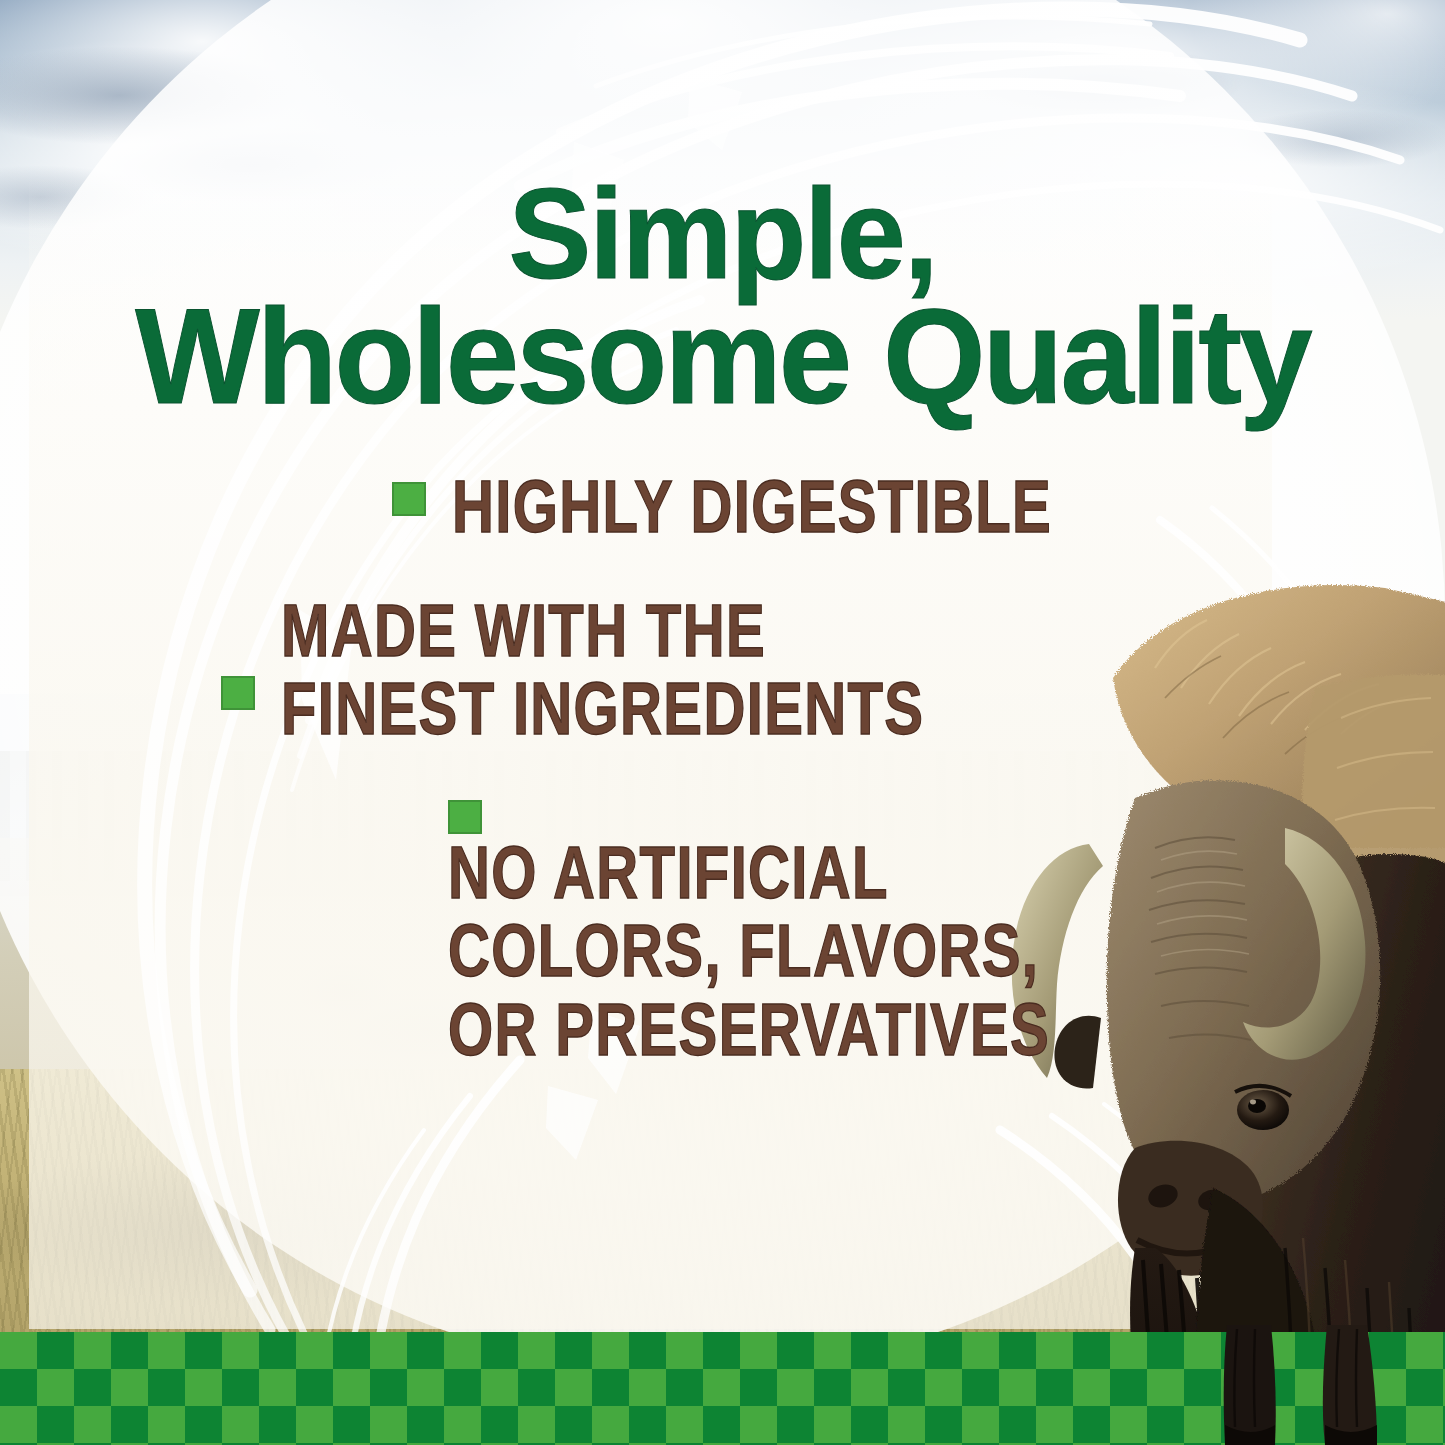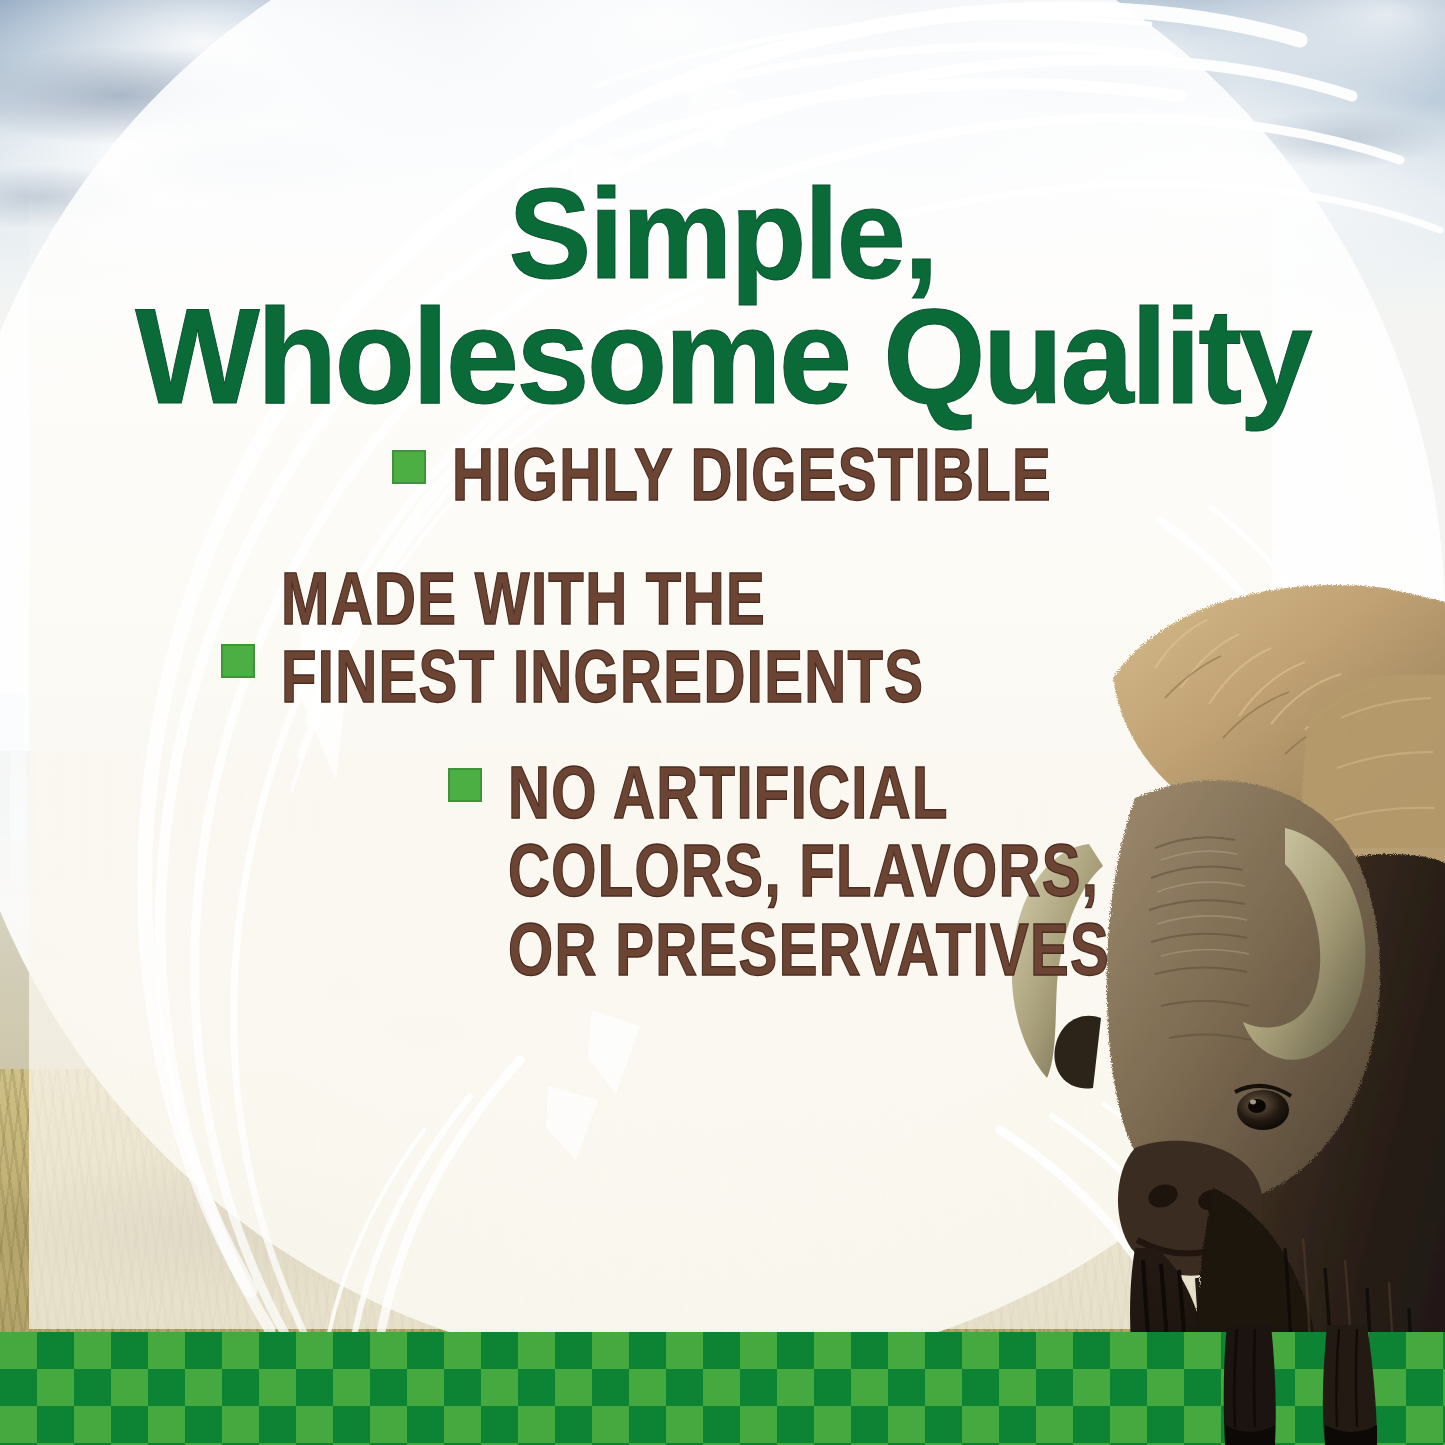--- a/index.html
+++ b/index.html
@@ -131,21 +131,21 @@
     color:#0a6b38;
     -webkit-text-stroke:1px #0a5430;
     text-shadow:0 1px 0 rgba(255,255,255,.45);
     transform:scaleX(.97);
   }
   .title .l2{display:block;font-size:136px;letter-spacing:-3px;}
 
   
   .bullets{
     position:absolute;
-    left:392px;top:436px;
+    left:392px;top:468px;
     width:620px;
   }
   .bullet{
     position:relative;
     display:flex;
     align-items:flex-start;
     margin-bottom:54px;
   }
   .bullet:last-child{margin-bottom:0;}
   .marker{
@@ -165,21 +165,21 @@
     color:#6b4433;
     -webkit-text-stroke:1.2px #4a2c20;
     text-transform:uppercase;
     transform:scaleX(.88) scaleY(1.12);
     transform-origin:left top;
     white-space:nowrap;
   }
   .b1 .marker{margin-top:14px;}
   .b2{margin-left:28px;justify-content:flex-end;}
   .b2 .marker{margin-top:84px;}
-  .b3{margin-left:56px;}
+  .b3{margin-left:56px;flex-direction:column;}
   .b3 .marker{margin-top:14px;}
 
   
   .checker{
     position:absolute;
     left:0;right:0;bottom:0;
     height:113px;
     background-color:#45a93f;
     background-image:
       linear-gradient(45deg,#0d8433 25%,transparent 25%,transparent 75%,#0d8433 75%),

